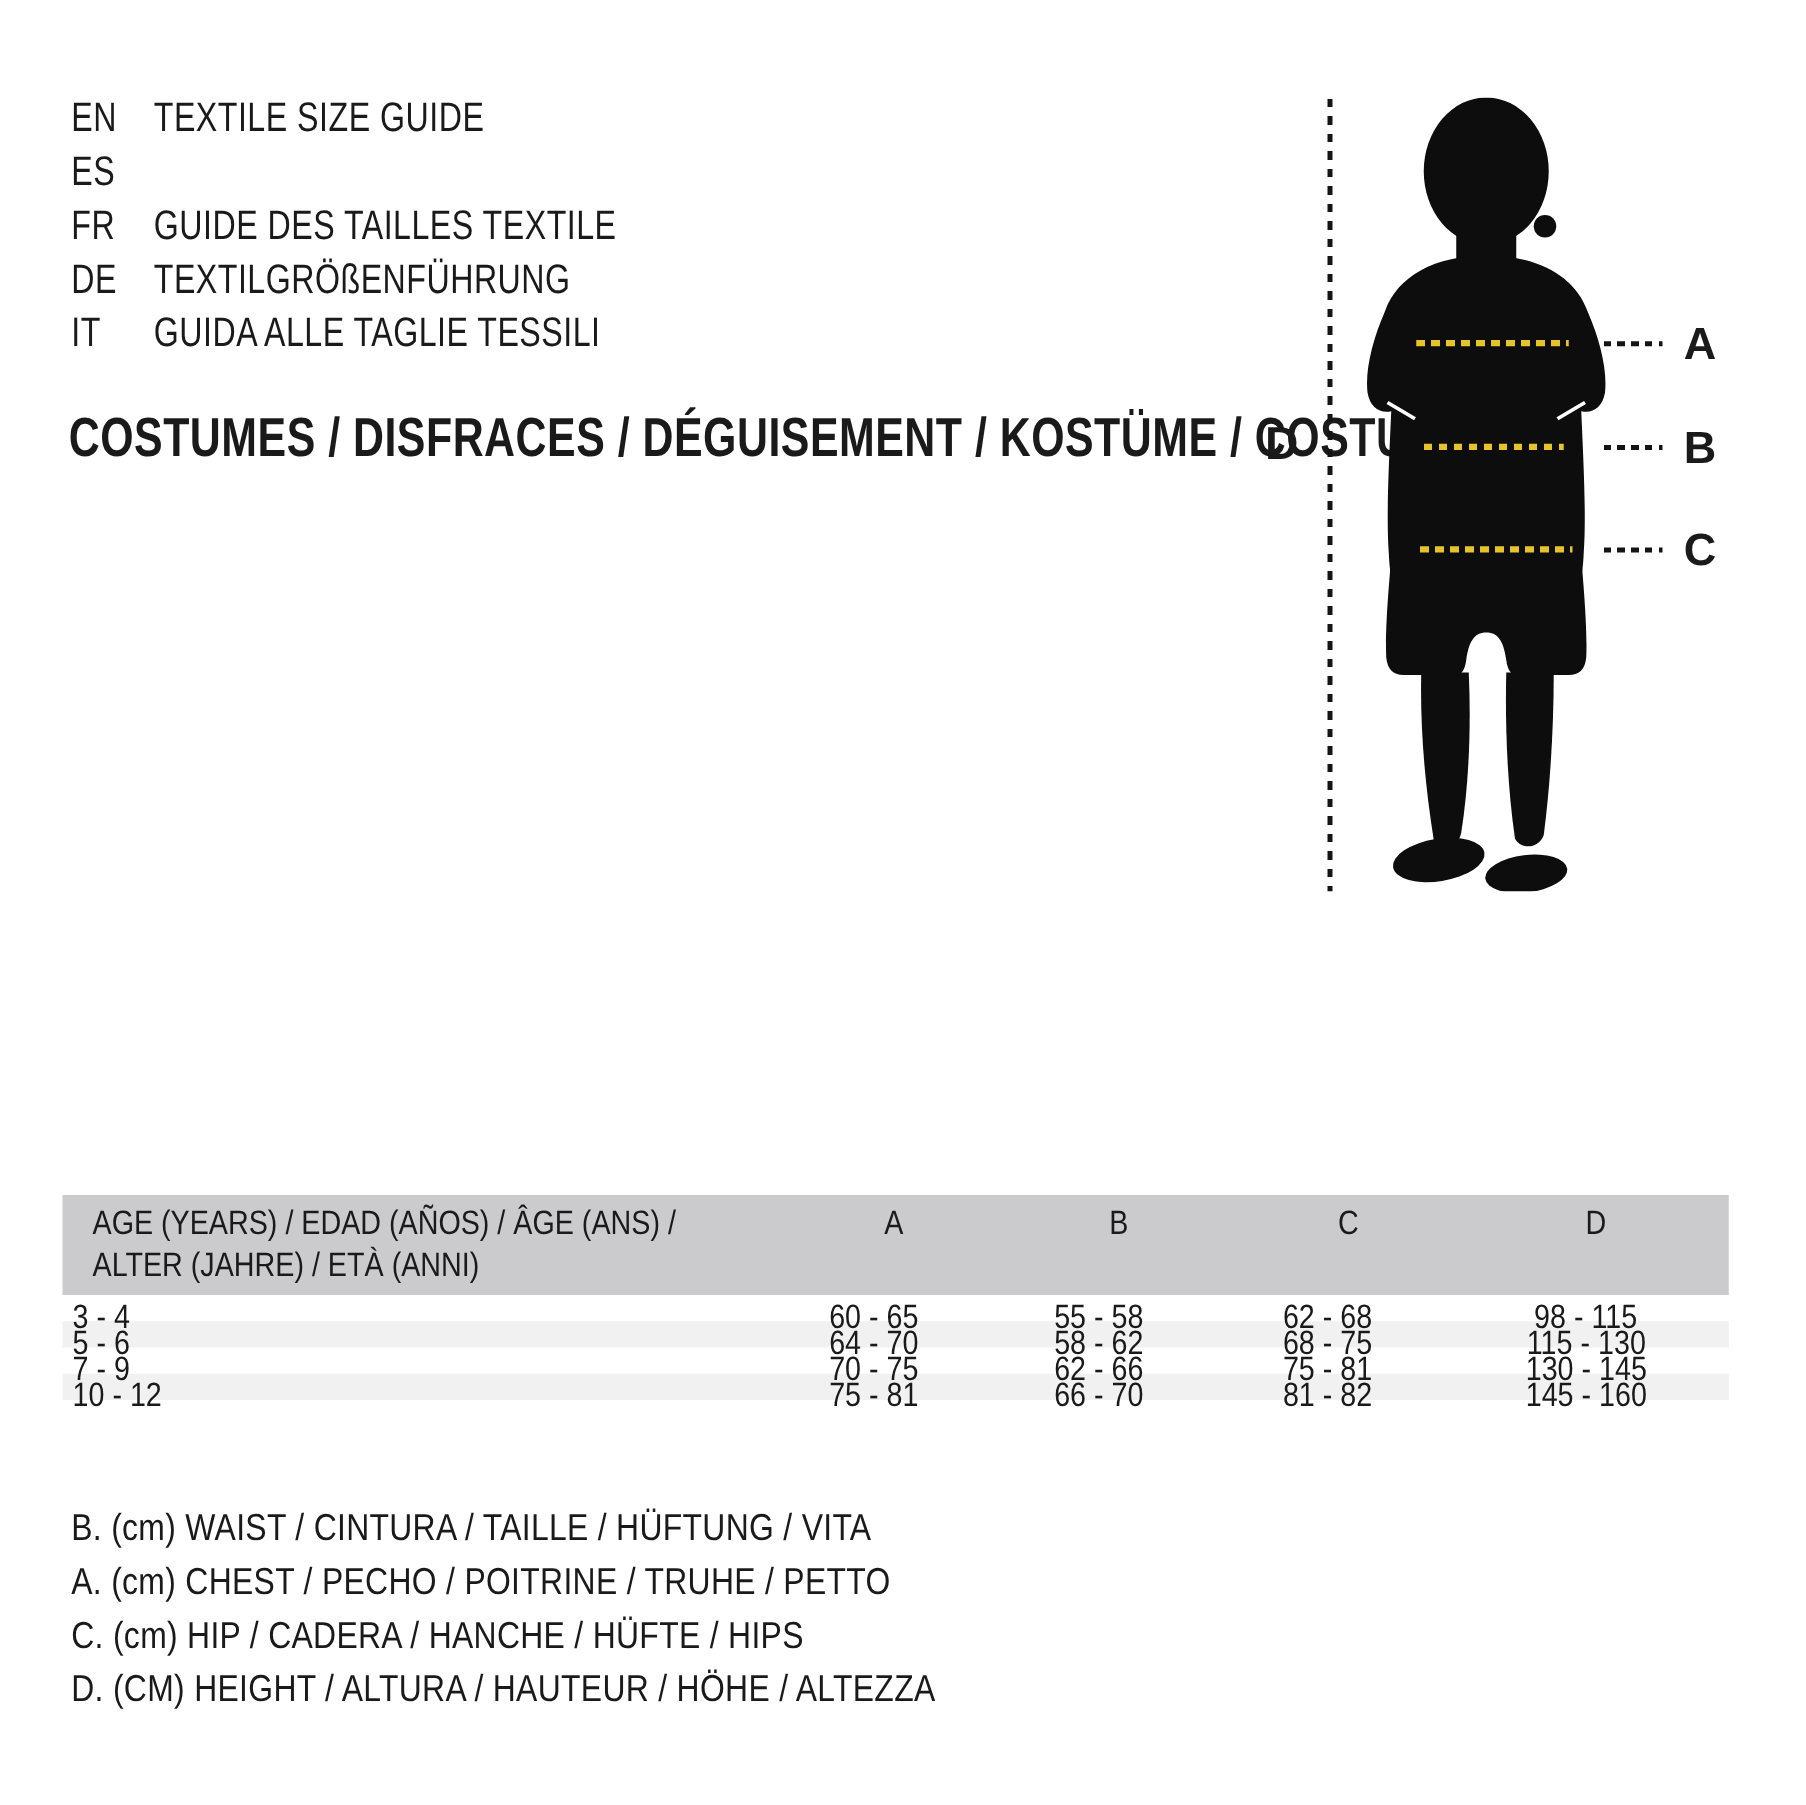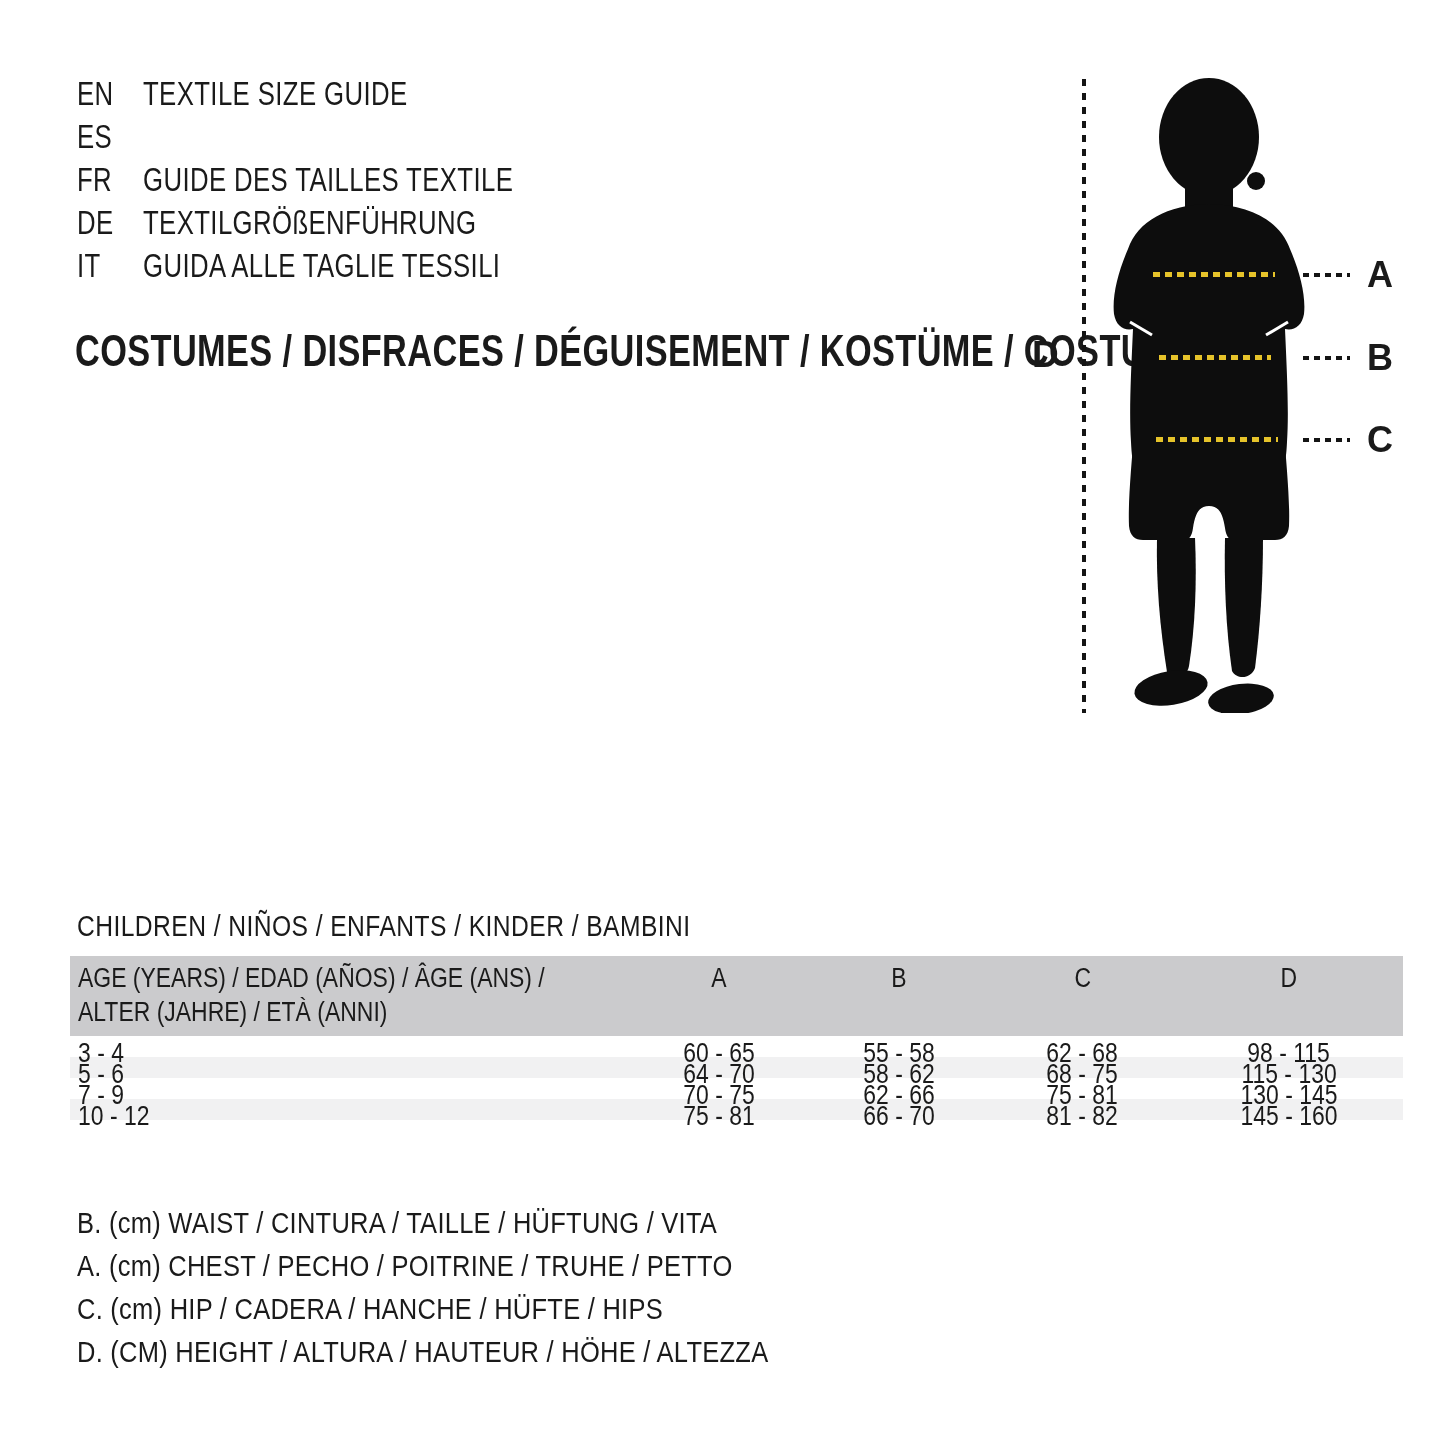--- a/index.html
+++ b/index.html
@@ -10,21 +10,21 @@
     --row-alt-bg:#f1f1f2;
     --text:#1a1a1a;
     --page-bg:#ffffff;
   }
   *{margin:0;padding:0;box-sizing:border-box;}
   html,body{background:var(--page-bg);}
   body{
     width:1445px;height:1444px;position:relative;overflow:hidden;
     font-family:"Liberation Sans", sans-serif;color:var(--text);
   }
-  .page{position:absolute;inset:0;margin-left:20px;}
+  .page{position:absolute;inset:0;}
 
   
   .cond{display:inline-block;white-space:nowrap;transform:scaleX(0.78);transform-origin:0 50%;}
   .cond-m{display:inline-block;white-space:nowrap;transform:scaleX(0.85);transform-origin:0 50%;}
   .cond-c{display:inline-block;white-space:nowrap;transform:scaleX(0.85);transform-origin:50% 50%;}
 
   
   .lang-list{position:absolute;left:57px;top:72px;}
   .lang-row{display:flex;height:43px;align-items:center;font-size:33px;font-weight:500;letter-spacing:0.5px;}
   .lang-code{width:66px;flex:0 0 66px;}
@@ -47,21 +47,21 @@
   .callout-line{position:absolute;height:4px;width:47px;left:1283px;
     background:repeating-linear-gradient(90deg,var(--guide) 0 6px,transparent 6px 11px);}
   .callout-a{top:273px;} .callout-b{top:356px;} .callout-c{top:438px;}
   .abc-label{position:absolute;left:1347px;font-size:36px;font-weight:bold;line-height:38px;}
   .abc-a{top:256px;} .abc-b{top:339px;} .abc-c{top:421px;}
 
   
   .section-title{position:absolute;left:57px;top:910px;font-size:29px;letter-spacing:0.5px;}
   .size-table{position:absolute;left:50px;top:956px;width:1333px;font-size:27px;}
   .t-grid{display:grid;grid-template-columns:560px 178px 182px 185px 1fr;}
-  .t-header{background:var(--header-bg);padding:5px 0 7px 0;}
+  .t-header{background:var(--header-bg);padding:5px 0 7px 16px;}
   .t-header .t-age{padding-left:8px;line-height:34px;}
   .t-col{text-align:center;line-height:34px;}
   .t-row{height:21px;align-items:center;}
   .t-row .t-age{padding-left:8px;}
   .t-row.alt{background:var(--row-alt-bg);}
 
   
   .legend{position:absolute;left:57px;top:1201px;}
   .legend-row{height:43px;display:flex;align-items:center;font-size:30px;letter-spacing:0.3px;}
 </style>
@@ -147,23 +147,20 @@
   <div class="measure-line measure-c"></div>
 
   <div class="callout-line callout-a"></div>
   <div class="callout-line callout-b"></div>
   <div class="callout-line callout-c"></div>
 
   <div class="abc-label abc-a"><span>A</span></div>
   <div class="abc-label abc-b"><span>B</span></div>
   <div class="abc-label abc-c"><span>C</span></div>
 
-  <div class="section-title">
-    <span class="cond-m">CHILDREN / NIÑOS / ENFANTS / KINDER / BAMBINI</span>
-  </div>
 
   <div class="size-table">
     <div class="t-grid t-header">
       <div class="t-age">
         <div><span class="cond-m">AGE (YEARS) / EDAD (AÑOS) / ÂGE (ANS) /</span></div>
         <div><span class="cond-m">ALTER (JAHRE) / ETÀ (ANNI)</span></div>
       </div>
       <div class="t-col"><span class="cond-c">A</span></div>
       <div class="t-col"><span class="cond-c">B</span></div>
       <div class="t-col"><span class="cond-c">C</span></div>

